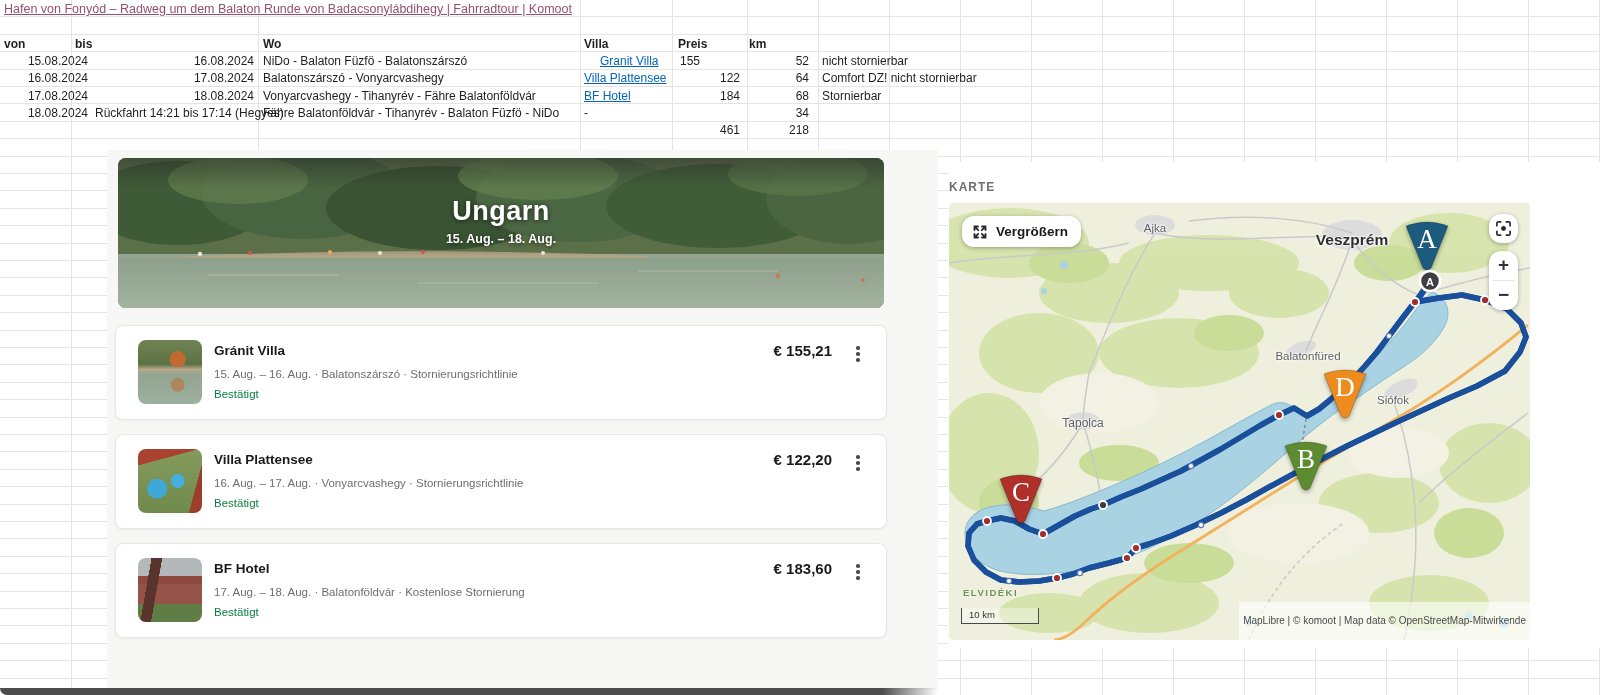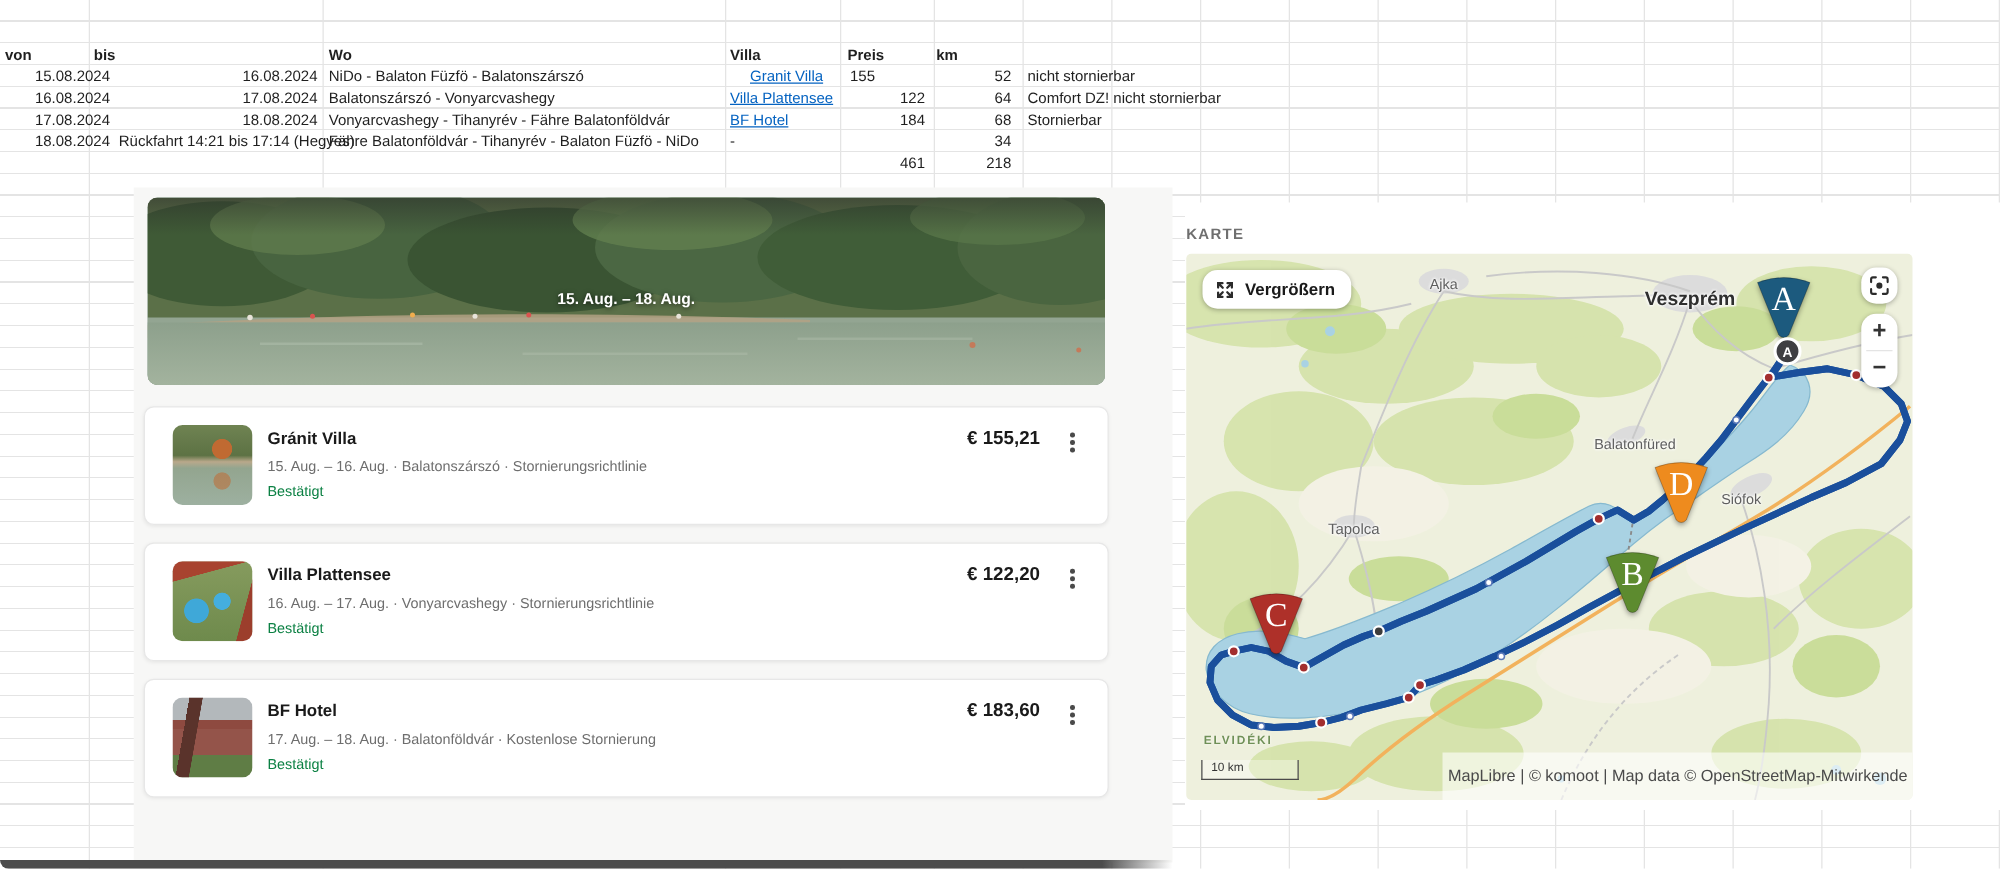--- a/index.html
+++ b/index.html
@@ -102,21 +102,21 @@
   }
   #scalebar{
     position:absolute;left:12px;top:405px;width:76px;height:15px;
     border-left:1.5px solid #4a4a4a;border-right:1.5px solid #4a4a4a;border-bottom:1.5px solid #4a4a4a;
     background:rgba(255,255,255,.35);
   }
   #scalebar span{position:absolute;left:7px;top:1px;font-size:9.5px;color:#333;}
   #attribution{
     position:absolute;right:0;bottom:0;height:14px;line-height:13px;
     padding:12px 4px;background:rgba(255,255,255,.6);
-    font-size:13px;color:#4a4a4a;white-space:nowrap;
+    font-size:10px;color:#4a4a4a;white-space:nowrap;
   }
   .map-btn{
     position:absolute;background:#fff;border-radius:12px;
     box-shadow:0 1px 4px rgba(0,0,0,.3);cursor:pointer;
   }
   #btn-enlarge{left:13px;top:13px;height:31px;padding:0 13px 0 34px;
     font-size:13.5px;font-weight:bold;color:#1a1a1a;line-height:31px;}
   #btn-enlarge svg{position:absolute;left:10px;top:7.5px;}
   #btn-fullscreen{left:540px;top:11px;width:29px;height:29px;}
   #btn-fullscreen svg{position:absolute;left:6px;top:6px;}
@@ -149,20 +149,21 @@
     <div class="vline" style="left: 1173px;"></div>
     <div class="vline" style="left: 1244px;"></div>
     <div class="vline" style="left: 1315px;"></div>
     <div class="vline" style="left: 1386px;"></div>
     <div class="vline" style="left: 1457px;"></div>
     <div class="vline" style="left: 1528px;"></div>
     <div class="vline" style="left: 1599px;"></div>
   </div>
 
 <div id="sheet">
+  <div id="title-link">Hafen von Fonyód – Radweg um dem Balaton Runde von Badacsonylábdihegy | Fahrradtour | Komoot</div>
 
 <div class="cell hdr" style="left: 4px; top: 36.5px;">von</div>
     <div class="cell hdr" style="left: 75px; top: 36.5px;">bis</div>
     <div class="cell hdr" style="left: 263px; top: 36.5px;">Wo</div>
     <div class="cell hdr" style="left: 584px; top: 36.5px;">Villa</div>
     <div class="cell hdr" style="left: 678px; top: 36.5px; text-align: right;">Preis</div>
     <div class="cell hdr" style="left: 749px; top: 36.5px;">km</div>
     <div class="cell" style="right: 1512px; top: 53.7px;">15.08.2024</div>
     <div class="cell" style="right: 1346px; top: 53.7px;">16.08.2024</div>
     <div class="cell" style="left: 263px; top: 53.7px;">NiDo - Balaton Füzfö - Balatonszárszó</div>
@@ -228,20 +229,21 @@
       <circle cx="660" cy="118" r="2.4" fill="#c47a5a"></circle>
         <circle cx="745" cy="122" r="2" fill="#c47a5a"></circle>
       <rect x="0" y="0" width="766" height="30" fill="url(#topshade)"></rect>
       <defs>
         <linearGradient id="topshade" x1="0" y1="0" x2="0" y2="1">
           <stop offset="0" stop-color="rgba(40,40,40,.5)"></stop>
             <stop offset="1" stop-color="rgba(40,40,40,0)"></stop>
         </linearGradient>
       </defs>
     </svg>
+    <div class="banner-title">Ungarn</div>
     <div class="banner-dates">15. Aug. – 18. Aug.</div>
   </div>
   <div id="cards">
       <div class="card" style="top: 175px;">
         <div class="thumb t0"></div>
         <div class="card-name">Gránit Villa</div>
         <div class="card-meta">15. Aug. – 16. Aug. · Balatonszárszó · Stornierungsrichtlinie</div>
         <div class="card-status">Bestätigt</div>
         <div class="card-price">€ 155,21</div>
         <div class="kebab">

